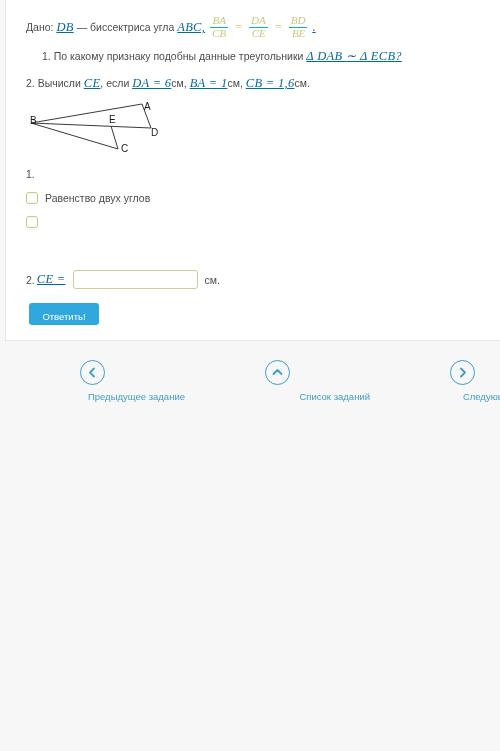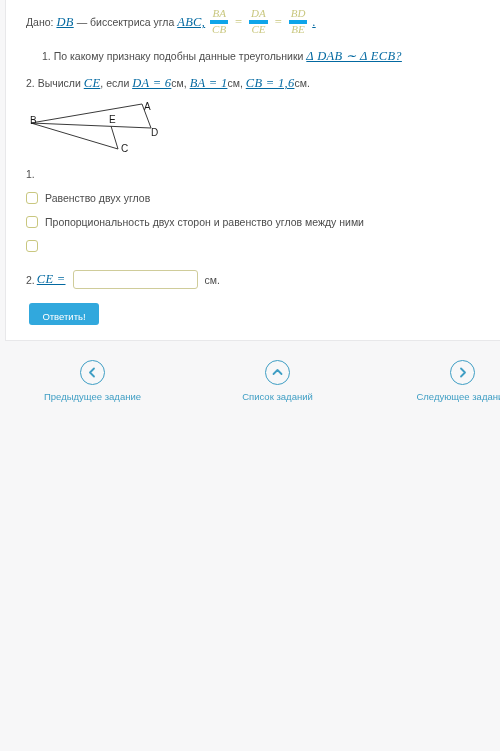--- a/index.html
+++ b/index.html
@@ -41,26 +41,26 @@
   .mn { font-style: normal; }
   .frac {
     display: inline-block;
     vertical-align: middle;
     text-align: center;
     font-family: "Liberation Serif", serif;
     font-style: italic;
     color: #c9c77f;
     font-size: 11px;
     line-height: 1.08;
-    margin: 1px 2px;
+    margin: 8px 2px;
     position: relative;
     top: -1px;
   }
   .frac .num { display: block; padding: 0 2px; }
-  .frac .den { display: block; padding: 0 2px; border-top: 4px solid #0ea5e9; }
+  .frac .den { display: block; padding: 0 2px; border-top: 1px solid #0ea5e9; text-align: right; }
   .eq { color: #c9c77f; font-family: "Liberation Serif", serif; font-size: 12.5px; margin: 0 2px; }
 
   
   .figure { position: absolute; left: 14px; top: 96px; width: 160px; height: 66px; }
   .figure svg { display: block; }
   .flabel {
     position: absolute;
     font-family: "Liberation Sans", sans-serif;
     font-size: 10px; color: #1a1a1a;
   }
@@ -104,21 +104,21 @@
     color: #ffffff; font-size: 9.5px;
     font-family: "Liberation Sans", sans-serif;
     cursor: pointer;
     padding: 8px;
   }
 
   
   .nav { position: absolute; left: 0; top: 360px; width: 500px; height: 50px; }
   .nav-item {
     position: absolute;
-    text-align: center;
+    text-align: right;
     color: #3f9ec4;
     font-size: 9.5px;
     cursor: pointer;
     white-space: nowrap;
   }
   .nav-prev { left: 0px;   width: 185px; }
   .nav-list { left: 185px; width: 185px; }
   .nav-next { left: 370px; width: 185px; }
   .nav-circle {
     width: 25px; height: 25px;
@@ -198,24 +198,20 @@
 
     <div class="part1-label">1.</div>
 
     <div class="opts">
       <div class="opt">
         <span class="cbx"></span>
         <span class="opt-text">Равенство двух углов</span>
       </div>
       <div class="opt">
         <span class="cbx"></span>
-        <span class="opt-text">Пропорциональность двух сторон и равенство углов между ними</span>
-      </div>
-      <div class="opt">
-        <span class="cbx"></span>
       </div>
     </div>
 
     <div class="part2">
       <span class="lead">2.</span>
       <span class="m">CE =</span>
       <input class="ans-input" type="text" placeholder="" style="">
       <span class="unit">см.</span>
     </div>
 

